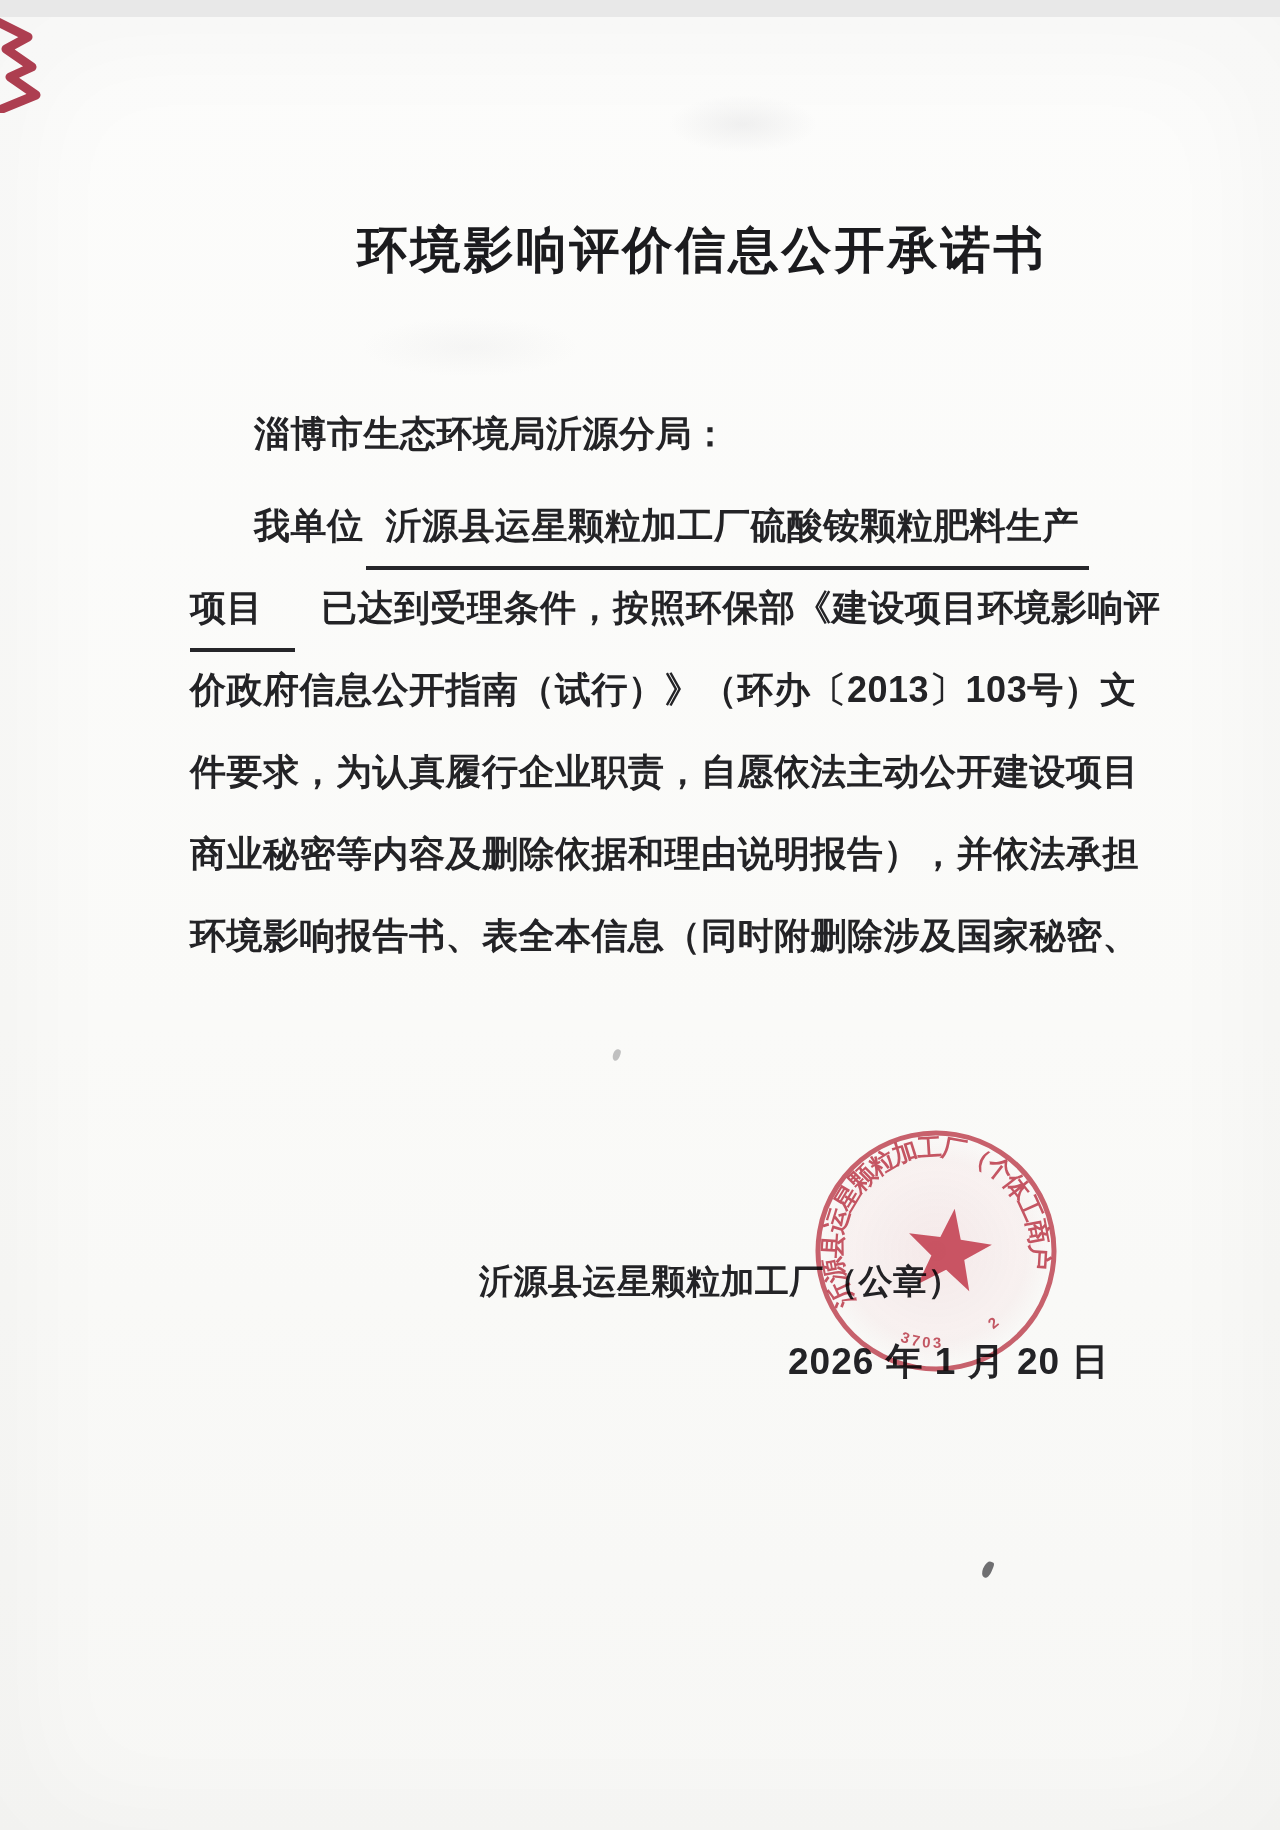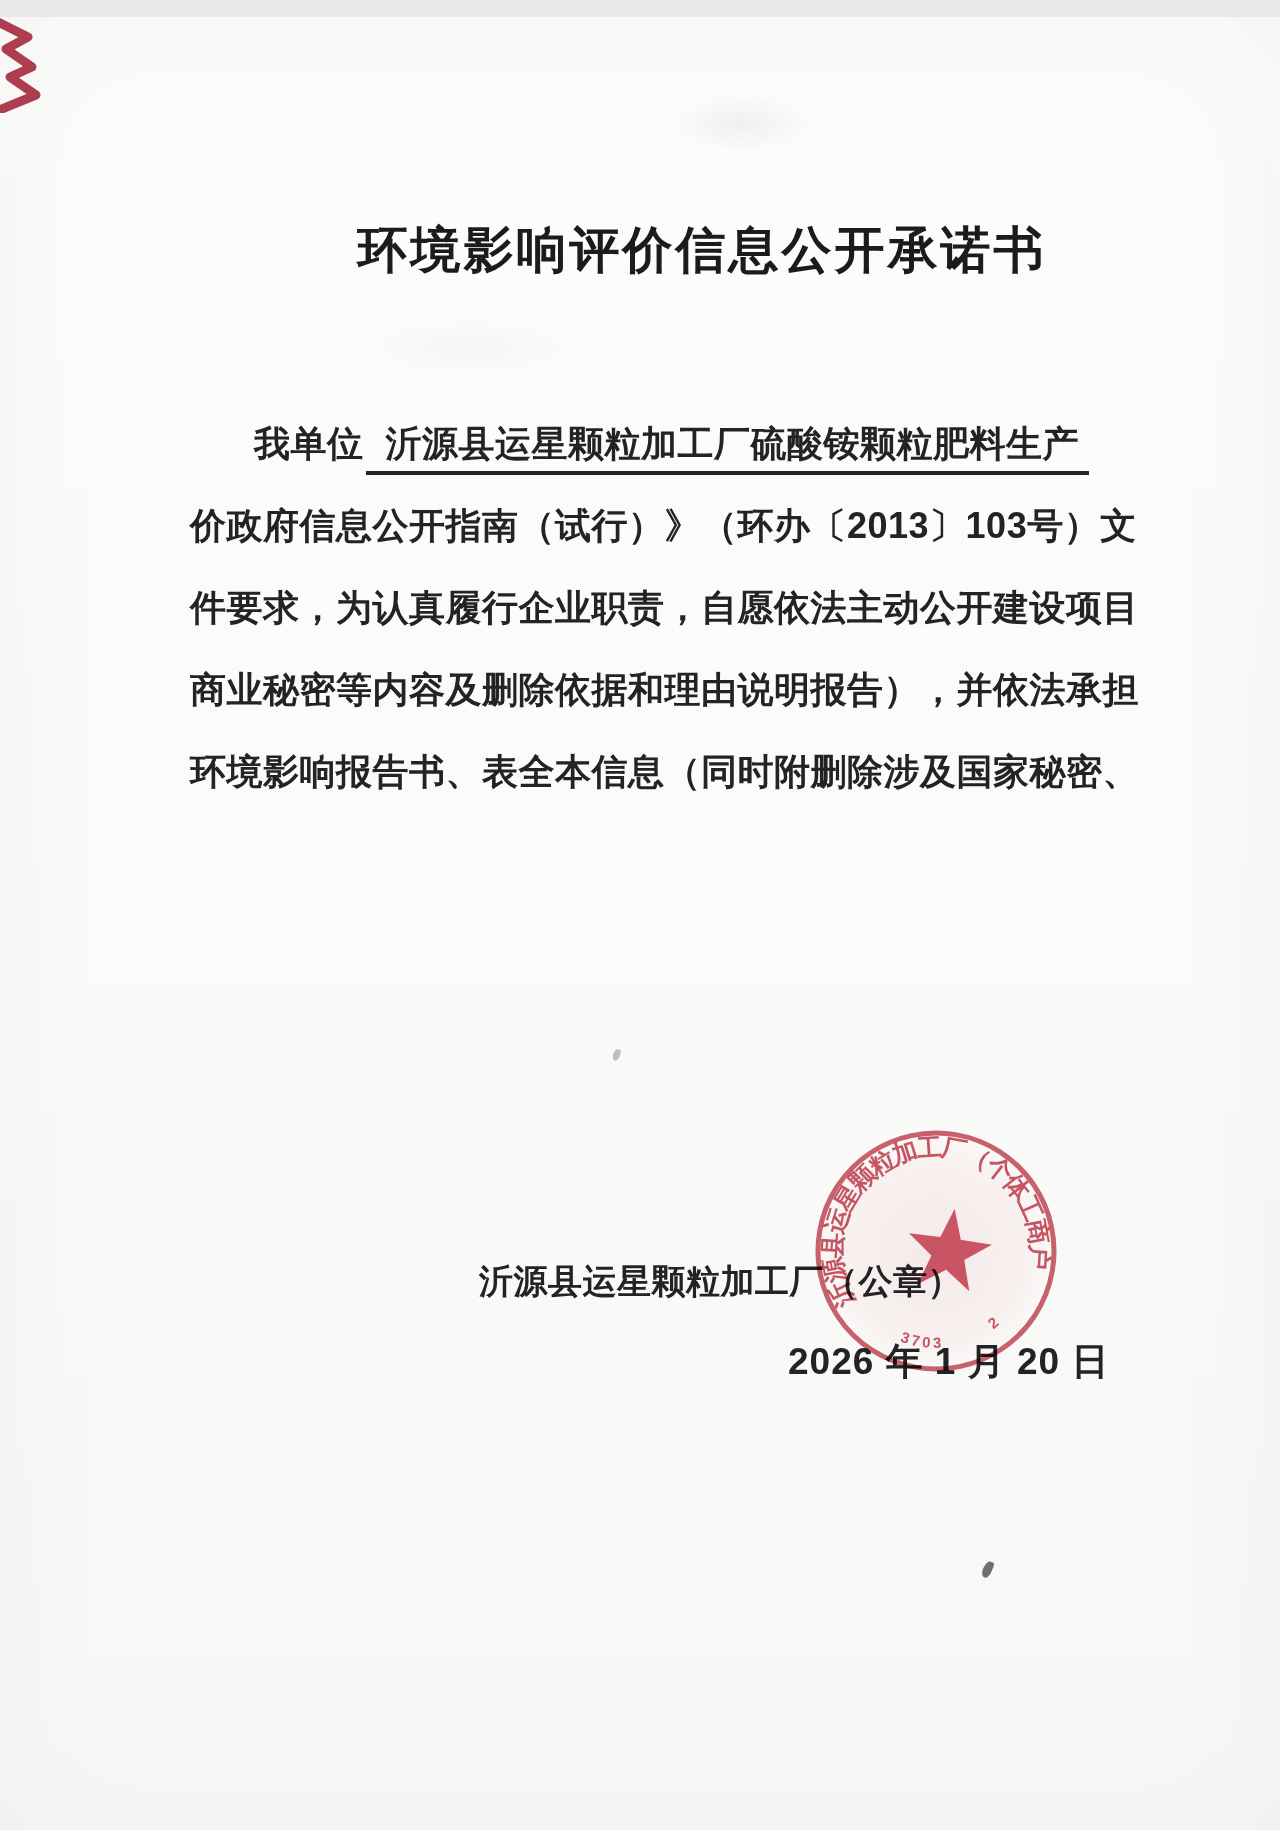--- a/index.html
+++ b/index.html
@@ -27,21 +27,21 @@
     position:absolute;left:190px;top:376px;width:910px;
     font-size:36px;font-weight:600;letter-spacing:0.5px;
     color:#232326;
   }
   .line{line-height:82px;height:82px;white-space:nowrap;}
   .indent{padding-left:64px;}
   .gap-top{margin-top:10px;}
   .pledge{margin-top:14px;}
   .uline{
     display:inline-block;line-height:50px;
-    padding-bottom:2px;border-bottom:4px solid #26262a;
+    padding-bottom:15px;border-bottom:4px solid #26262a;
   }
   .uline-project{margin-left:2px;padding-left:20px;padding-right:10px;}
   .uline-proj2{padding-right:32px;}
   .after-uline{margin-left:26px;}
   
   .signer{
     position:absolute;left:479px;top:1240px;
     font-size:34px;font-weight:600;letter-spacing:0.5px;line-height:48px;
     white-space:nowrap;
   }
@@ -79,25 +79,31 @@
   <svg class="corner-scribble" viewBox="0 0 60 96">
     <path d="M-4,4 L28,20 L6,32 L32,50 L10,60 L36,78 L2,92" fill="none" stroke="#a3253a" stroke-width="9" stroke-linejoin="round" stroke-linecap="round"></path>
   </svg>
 
   <div class="smudge smudge-a"></div>
   <div class="smudge smudge-b"></div>
 
   <h1 class="doc-title">环境影响评价信息公开承诺书</h1>
 
   <div class="letter">
+    <div class="line indent">
+      <span>淄博市生态环境局沂源分局：</span>
+    </div>
 
     <div class="line indent gap-top">
       <span>我单位</span><span class="uline uline-project">沂源县运星颗粒加工厂硫酸铵颗粒肥料生产</span>
     </div>
 
+    <div class="line">
+      <span class="uline uline-proj2">项目</span><span class="after-uline">已达到受理条件，按照环保部《建设项目环境影响评</span>
+    </div>
 
     <div class="line">
       <span>价政府信息公开指南（试行）》（环办〔2013〕103号）文</span>
     </div>
     <div class="line">
       <span>件要求，为认真履行企业职责，自愿依法主动公开建设项目</span>
     </div>
     <div class="line">
       <span>商业秘密等内容及删除依据和理由说明报告），并依法承担</span>
     </div>

